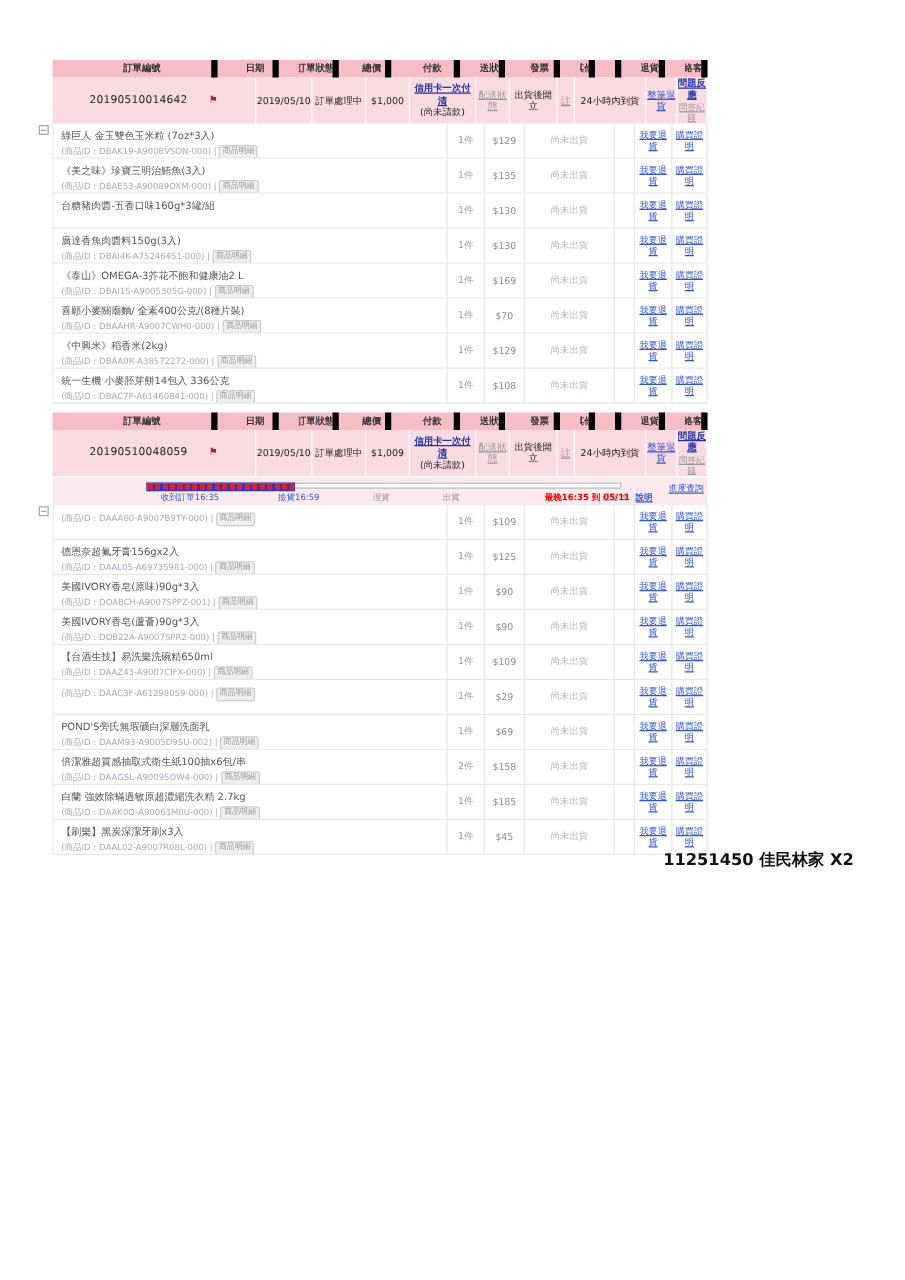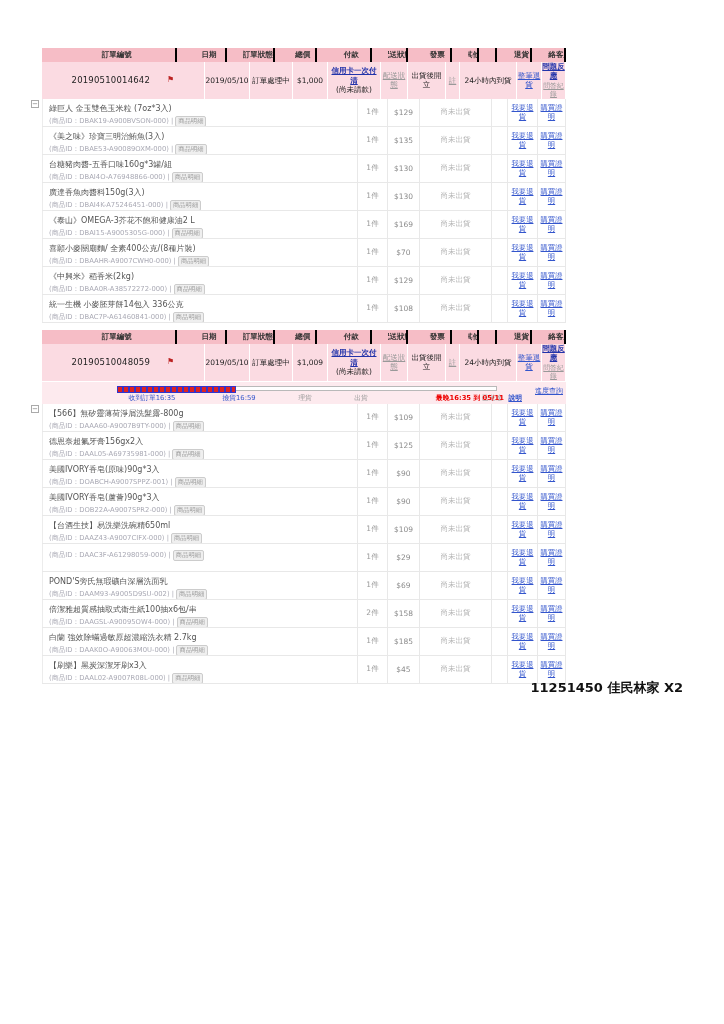--- a/index.html
+++ b/index.html
@@ -5,21 +5,21 @@
   html,body{margin:0;padding:0;background:#fff;}
   body{width:724px;height:1024px;position:relative;font-family:"DejaVu Sans","Liberation Sans",sans-serif;}
   .page{position:relative;width:724px;height:1024px;overflow:hidden;background:#fff;}
 
   .tbl{position:absolute;left:42px;width:524px;}
   #t1{top:48px;}
   #t2{top:330px;}
 
   
   .hrow{display:flex;background:#f6bdc6;height:14px;font-size:7.5px;color:#333;font-weight:bold;}
-  .hrow>div{box-sizing:border-box;border-right:2px solid #000000;display:flex;align-items:center;justify-content:center;overflow:hidden;white-space:nowrap;margin-left:16px;}
+  .hrow>div{box-sizing:border-box;border-right:5px solid #000000;display:flex;align-items:center;justify-content:center;overflow:hidden;white-space:nowrap;margin-left:16px;}
   .orow{display:flex;background:#fbdbe2;min-height:25px;font-size:7.5px;color:#222;}
   .orow>div{box-sizing:border-box;border-right:1px solid #fff;display:flex;flex-direction:column;align-items:center;justify-content:center;text-align:center;overflow:hidden;line-height:1.25;}
 
   .c1{width:163px;}.c2{width:45px;}.c3{width:43px;}.c4{width:35px;}.c5{width:53px;}
   .c6{width:27px;}.c7{width:38px;}.c8{width:14px;}.c9{flex:1;}.c10{width:25px;}.c11{width:24px;}
 
   .onum{flex-direction:row !important;gap:17px;font-size:8.5px;letter-spacing:.2px;}
   .flag{color:#b22;font-size:8px;line-height:1;}
 
   .bl{color:#35c;text-decoration:underline;cursor:pointer;}
@@ -149,24 +149,20 @@
             <span>我要退貨</span>
           </div>
     <div class="il2">
             <span>購買證明</span>
           </div>
   </div>
 
   <div class="irow">
     <div class="iname">
       <div class="pname">台糖豬肉醬-五香口味160g*3罐/組</div>
-      <div class="pid">
-        <span>(商品ID：DBAI4O-A76948866-000) |</span>
-        <span class="badge">商品明細</span>
-      </div>
     </div>
     <div class="iqty">1件</div>
     <div class="iprice">$130</div>
     <div class="istat">尚未出貨</div>
     <div class="iblank"></div>
     <div class="il1">
             <span>我要退貨</span>
           </div>
     <div class="il2">
             <span>購買證明</span>
@@ -332,21 +328,20 @@
         <span class="bl">說明</span>
       </span>
       <span class="pside"><span class="bl">進度查詢</span></span>
     </div>
 
     <div class="items">
       <div class="expander">−</div>
 
   <div class="irow">
     <div class="iname">
-      <div class="pname">【566】無矽靈薄荷淨屑洗髮露-800g</div>
       <div class="pid">
         <span>(商品ID：DAAA60-A9007B9TY-000) |</span>
         <span class="badge">商品明細</span>
       </div>
     </div>
     <div class="iqty">1件</div>
     <div class="iprice">$109</div>
     <div class="istat">尚未出貨</div>
     <div class="iblank"></div>
     <div class="il1">

